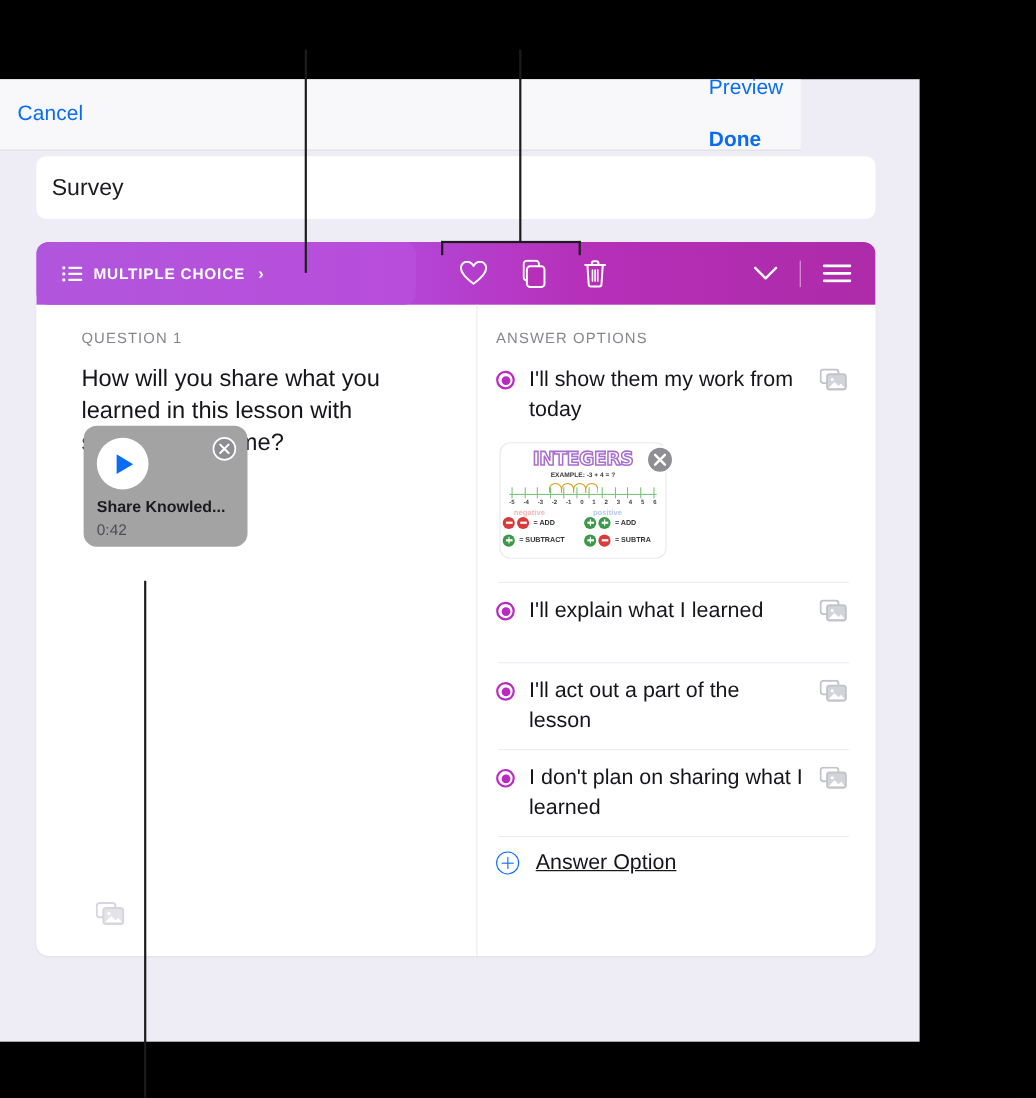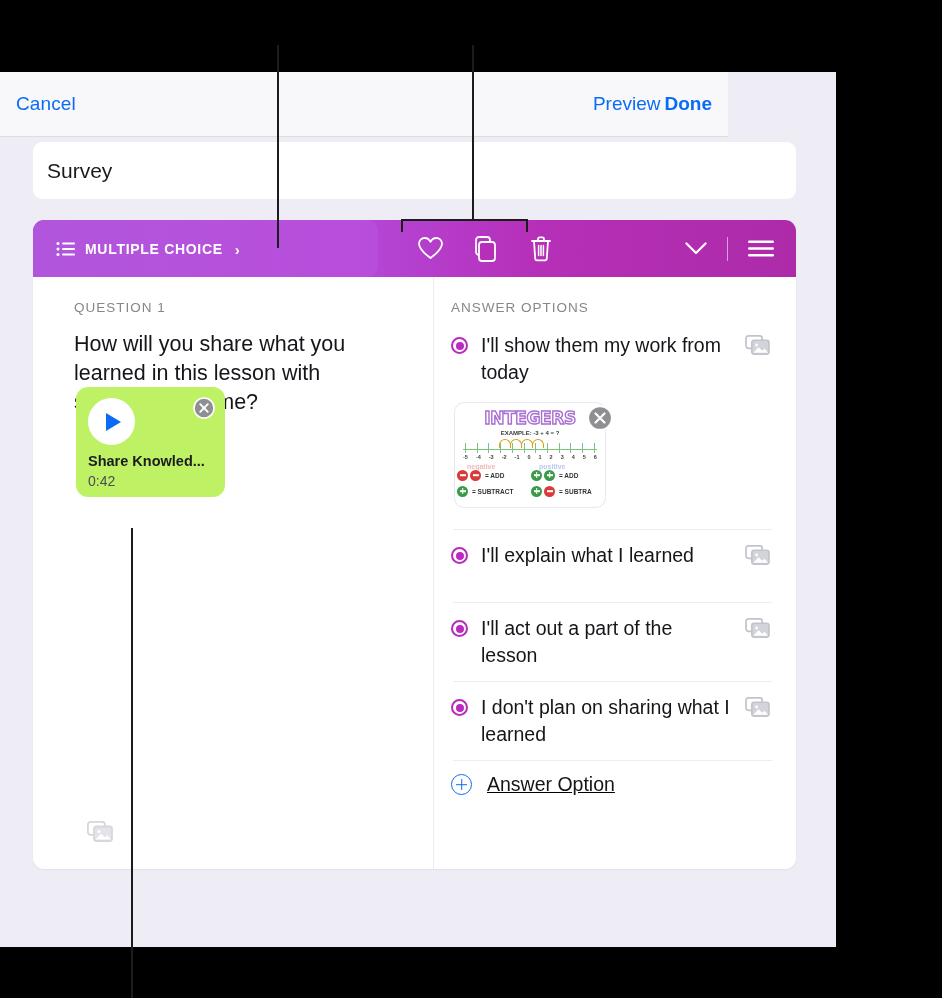--- a/index.html
+++ b/index.html
@@ -56,21 +56,22 @@
     font-weight: bold;
     color: #111114;
     letter-spacing: .1px;
   }
   .nav-right {
     position: absolute;
     right: 16px; top: 50%;
     transform: translateY(-50%);
     display: flex;
     align-items: flex-start;
-    gap: 4px;
+    gap: 25px;
+    flex-direction: column;
   }
   .nav-preview { font-size: 19px; color: #0a6cf5; }
   .nav-done { font-size: 19px; color: #0a6cf5; font-weight: bold; }
 
   
   .survey-field {
     position: absolute;
     left: 33px; top: 70px;
     width: 763px;
     height: 57px;
@@ -181,21 +182,21 @@
     color: #15151a;
     max-width: 340px;
   }
 
   
   .video-chip {
     position: absolute;
     left: 25px; top: 110px;
     width: 149px;
     height: 110px;
-    background: #bef264;
+    background: #a3a3a3;
     border-radius: 12px;
   }
   .play-btn {
     position: absolute;
     left: 12px; top: 11px;
     width: 47px; height: 47px;
     border-radius: 50%;
     background: #ffffff;
     display: flex;
     align-items: center;

